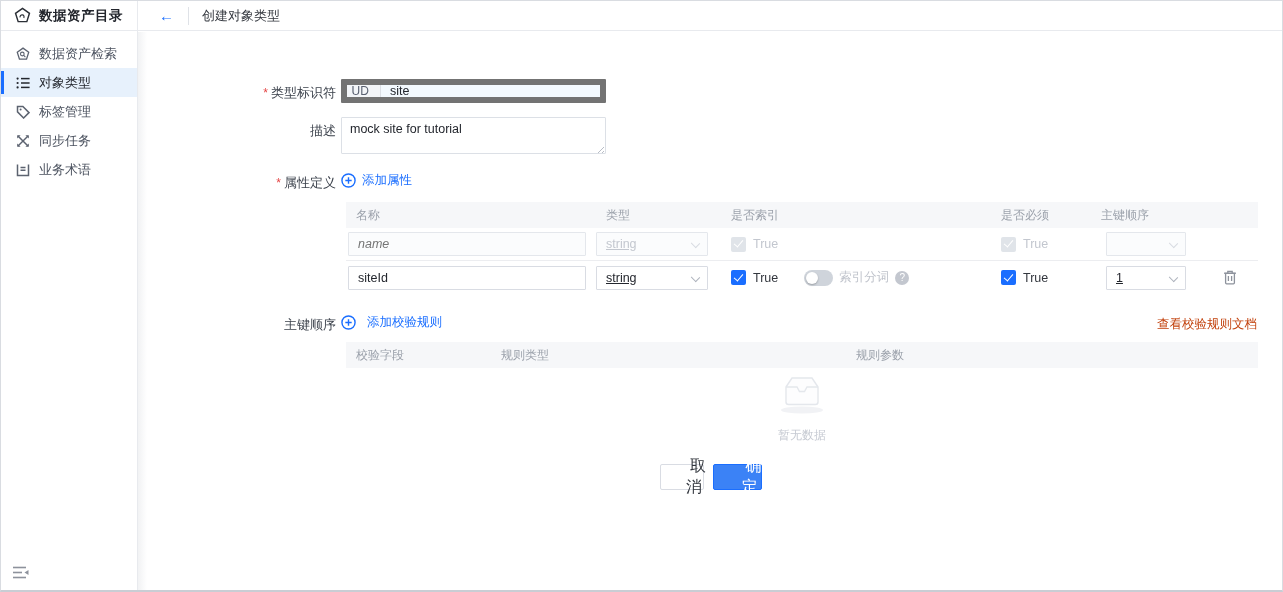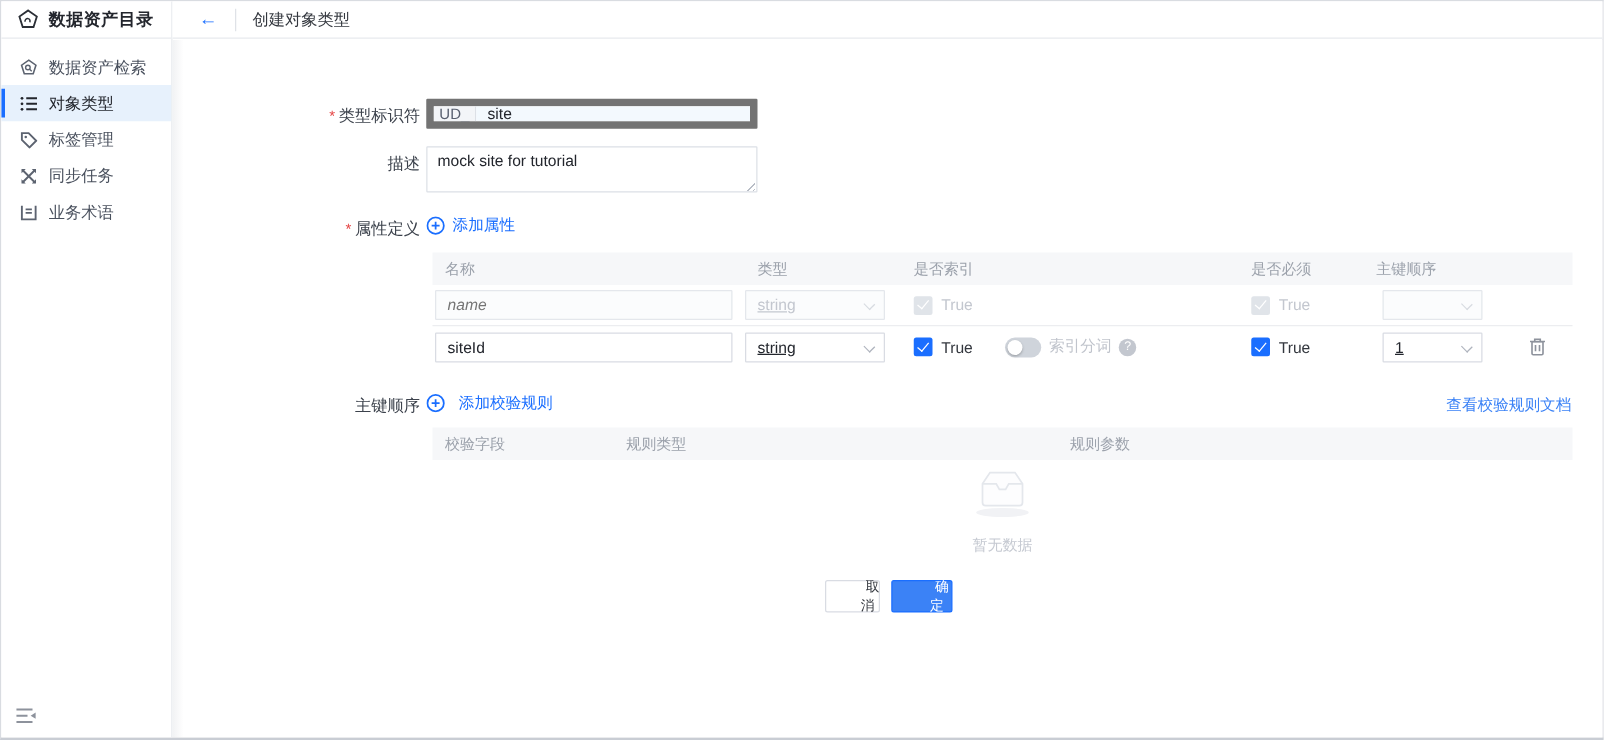--- a/index.html
+++ b/index.html
@@ -48,21 +48,21 @@
   
   .desc-area { position:absolute; left:203px; top:85px; width:265px; height:37px;
                border:1px solid #dce0e6; border-radius:1px; font-size:12.5px; color:#23262d;
                padding:4px 8px; resize:none; outline:none; font-family:inherit; overflow:hidden; }
   .resize-grip { position:absolute; left:457px; top:112px; width:9px; height:9px;
                  background:repeating-linear-gradient(135deg, transparent 0 2px, #b8bdc6 2px 3px); 
                  clip-path:polygon(100% 0,100% 100%,0 100%); }
 
   .add-link { position:absolute; display:flex; align-items:center; gap:6px; color:#1a6eff;
               font-size:12.5px; cursor:pointer; }
-  .doc-link { position:absolute; right:25px; top:284px; color:#3b82f6; font-size:12.5px; cursor:pointer; }
+  .doc-link { position:absolute; right:25px; top:284px; color:#c2410c; font-size:12.5px; cursor:pointer; }
 
   
   .ptable { position:absolute; left:208px; width:912px; }
   .thead { display:flex; height:26px; background:#f6f7f9; align-items:center; }
   .thead .th { font-size:12px; color:#9ba1ab; padding-left:10px; }
   .trow { display:flex; height:33px; align-items:center; }
   .trow.sep { border-bottom:1px solid #ecedf0; }
   .c1{width:250px;} .c2{width:125px;} .c3{width:270px;} .c4{width:100px;} .c5{width:110px;} .c6{flex:1;}
 
   .cell-input { width:238px; height:24px; border:1px solid #d9dce3; border-radius:1px; font-size:12.5px;
@@ -93,21 +93,21 @@
   .help-dot { width:14px; height:14px; border-radius:50%; background:#c3c7cf; color:#fff; font-size:10px;
               display:flex; align-items:center; justify-content:center; cursor:pointer; }
 
   .trash { margin-left:22px; cursor:pointer; display:flex; align-items:center; }
 
   
   .empty { position:absolute; left:208px; top:341px; width:912px; text-align:center; }
   .empty-text { margin-top:8px; font-size:12px; color:#c6cad2; }
 
   
-  .btn { position:absolute; top:432px; height:26px; border-radius:2px; font-size:11px;
+  .btn { position:absolute; top:432px; height:26px; border-radius:2px; font-size:16px;
          display:flex; align-items:center; justify-content:center; letter-spacing:4px; text-indent:4px; cursor:pointer;padding-left:32px; }
   .btn-cancel { left:522px; width:44px; background:#fff; border:1px solid #d9dce3; color:#33373e; }
   .btn-confirm { left:575px; width:49px; background:#3b82f6; border:1px solid #1a6eff; color:#fff; }
 
   svg { display:block; }
 </style>
 </head>
 <body>
 
 <div class="canvas">

